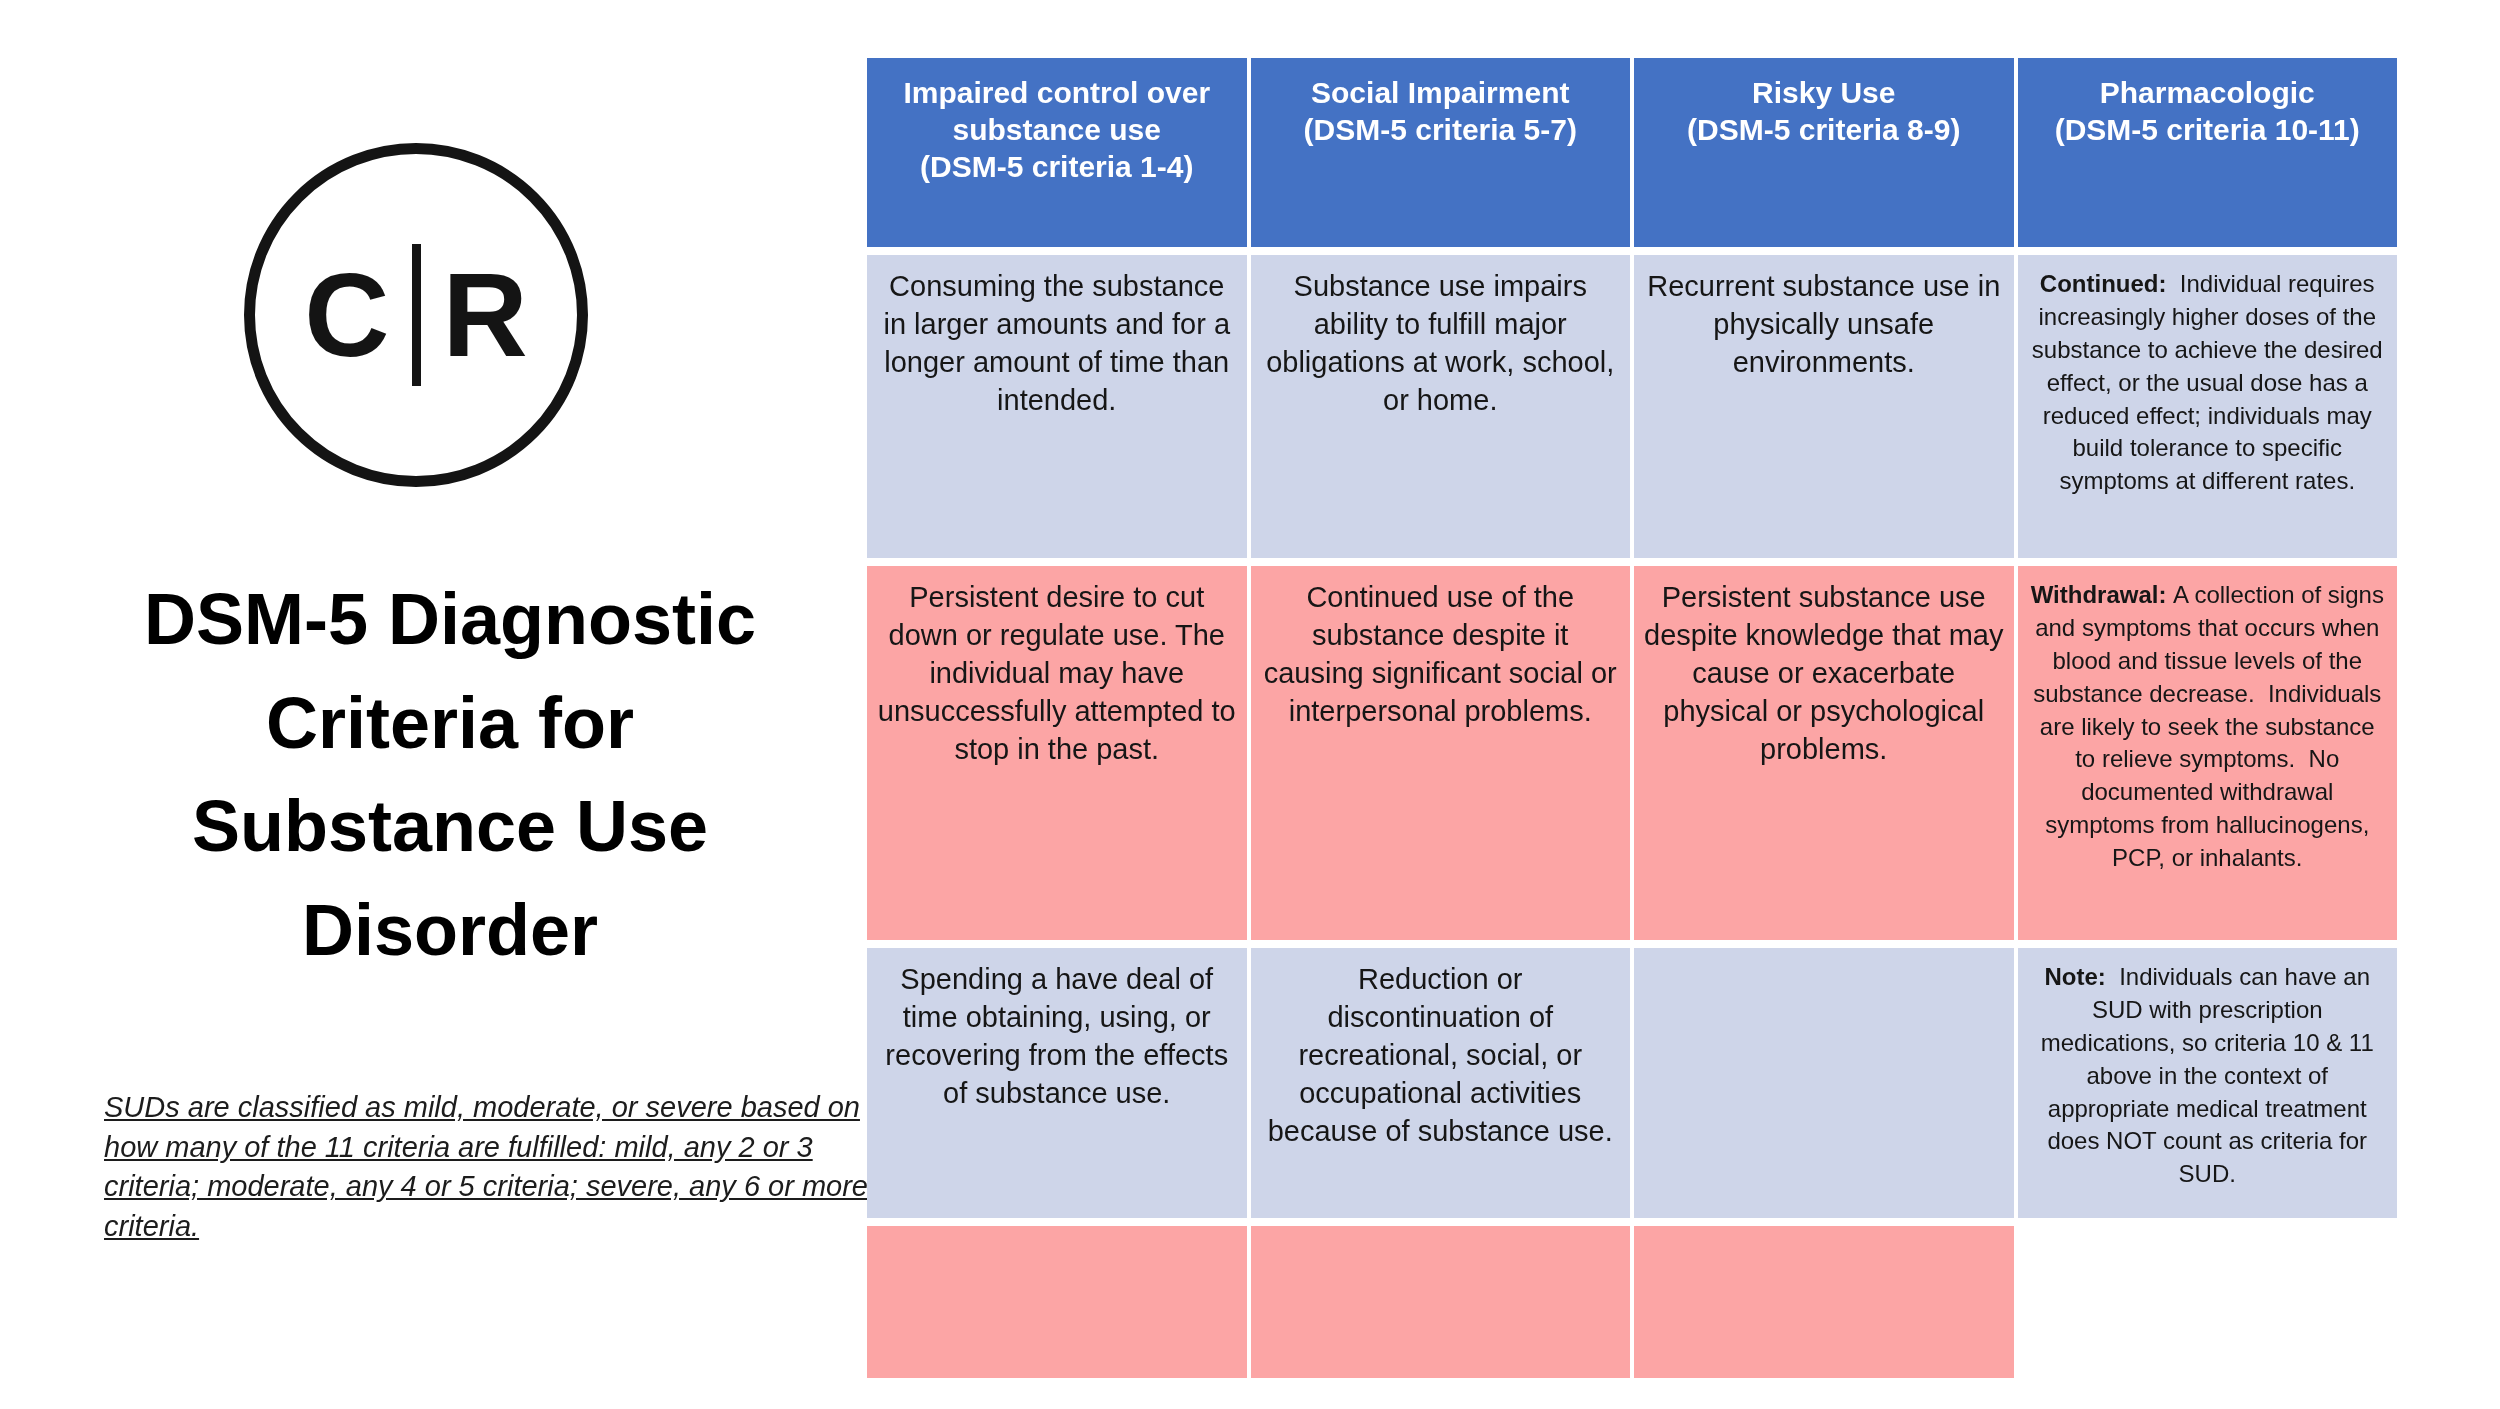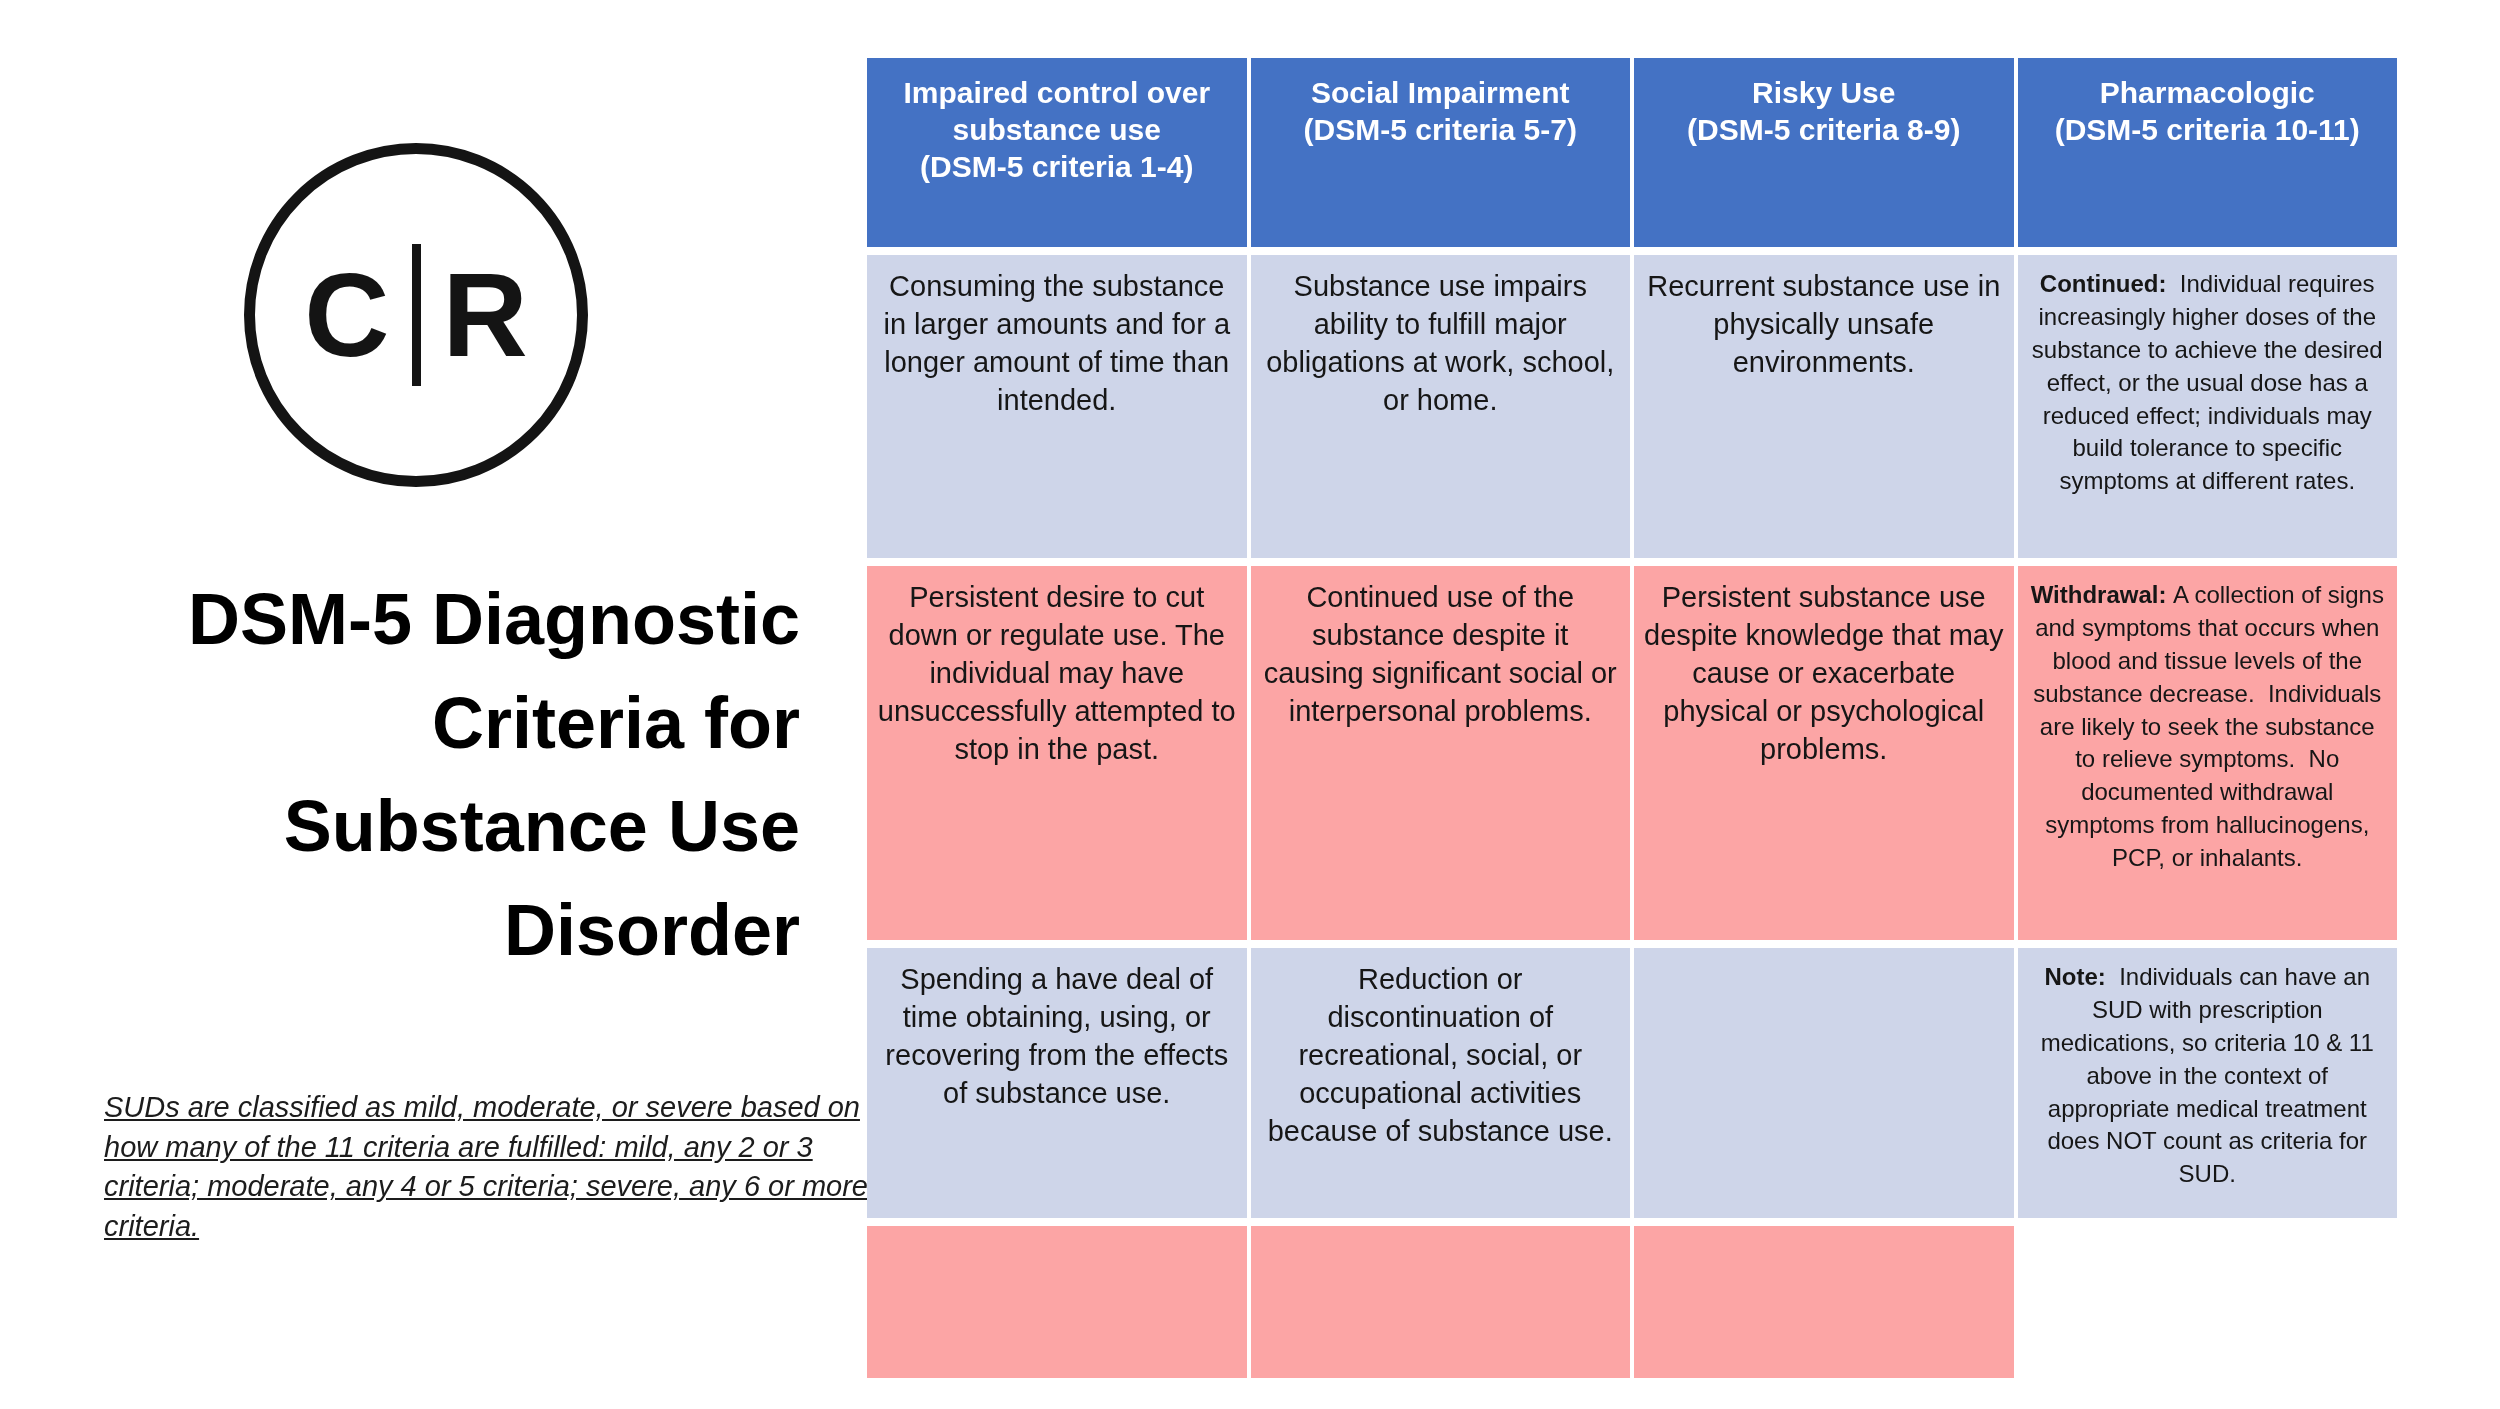--- a/index.html
+++ b/index.html
@@ -9,21 +9,21 @@
   }
   
   .logo{
     position:absolute;left:244px;top:143px;width:344px;height:344px;
     border:11px solid #141414;border-radius:50%;box-sizing:border-box;
     display:flex;align-items:center;justify-content:center;background:#ffffff;
   }
   .logo-letter{font-size:118px;font-weight:700;color:#141414;line-height:1;}
   .logo-bar{width:9px;height:142px;background:#141414;margin:0 22px;}
   .page-title{
-    position:absolute;left:100px;top:568px;width:700px;text-align:right;
+    position:absolute;left:100px;top:568px;width:700px;text-align:center;
     font-size:72px;font-weight:700;color:#000000;line-height:1.44;white-space:pre-line;
   }
   .classification-note{
     position:absolute;left:104px;top:1088px;width:766px;
     font-style:italic;font-size:29px;line-height:1.37;color:#1c1c1c;text-decoration:underline;
   }
   .copyright{
     position:absolute;left:136px;top:1381px;font-size:30px;color:#8c8c8c;margin-top:28px;
   }
   

